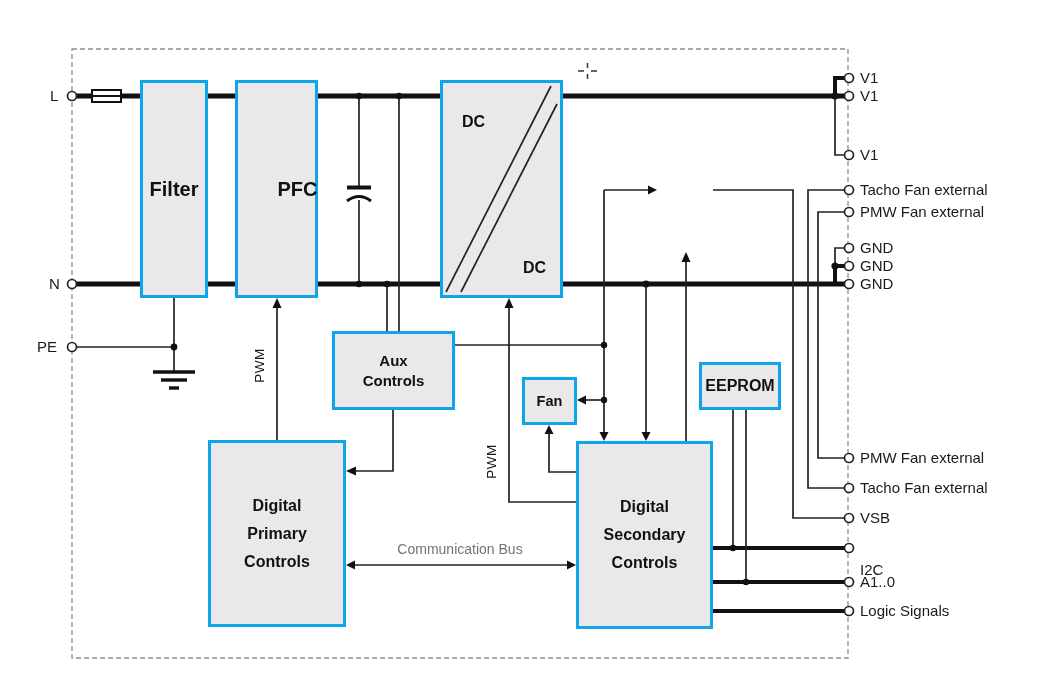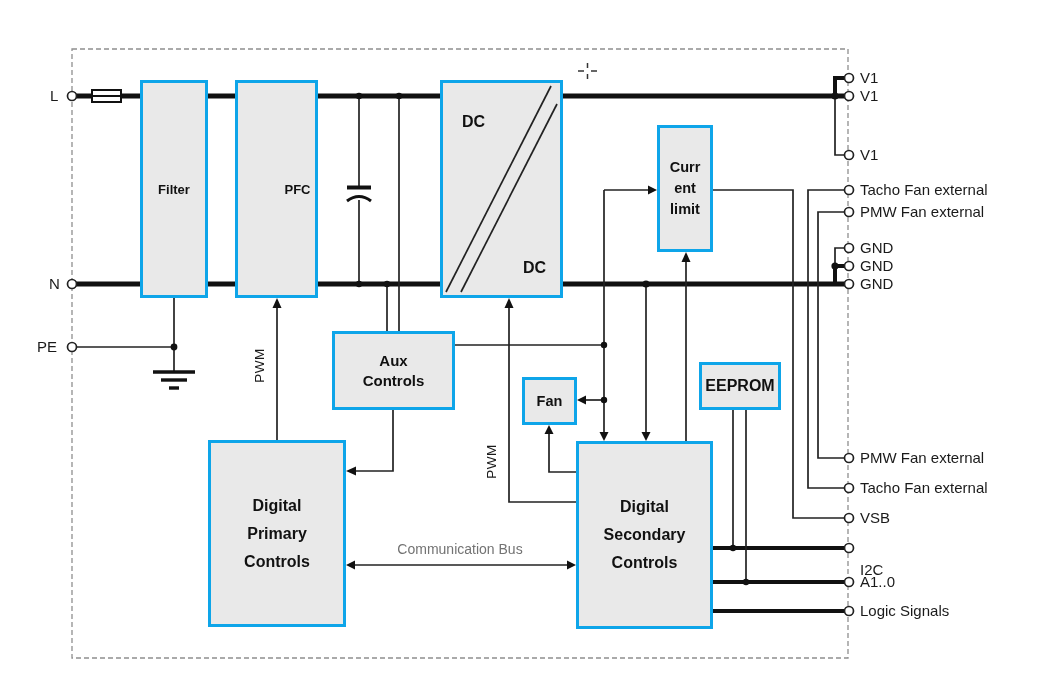--- a/index.html
+++ b/index.html
@@ -8,21 +8,21 @@
     font-family:"Liberation Sans", sans-serif;color:#111;
   }
   .stage svg{position:absolute;left:0;top:0;}
   .block{
     position:absolute;box-sizing:border-box;
     background:#e9e9e9;border:3px solid #0ea5e9;
     display:flex;align-items:center;justify-content:center;
     text-align:center;font-weight:bold;white-space:pre-line;
     color:#111;
   }
-  .blk-label-lg{font-size:13px;}
+  .blk-label-lg{font-size:20px;}
   .lbl{position:absolute;font-size:15px;color:#1a1a1a;white-space:nowrap;line-height:18px;}
   .term-lbl{position:absolute;left:860px;font-size:15px;color:#1a1a1a;white-space:nowrap;height:18px;line-height:18px;}
   .vlabel{
     position:absolute;font-size:13.5px;color:#1a1a1a;white-space:nowrap;
     transform:rotate(-90deg);transform-origin:center center;letter-spacing:.5px;
   }
   .dc-tag{position:absolute;font-weight:bold;font-size:16px;color:#111;}
   .comm-lbl{position:absolute;font-size:14px;color:#737373;text-align:center;}
 </style>
 </head>
@@ -168,23 +168,20 @@
 
   <div class="block" style="left:440px;top:80px;width:123px;height:218px;">
     <svg width="117" height="212" viewBox="0 0 117 212" style="position:absolute;left:0;top:0;">
       <line x1="3" y1="209" x2="108" y2="3" stroke="#222" stroke-width="1.7"></line>
       <line x1="18" y1="209" x2="114" y2="21" stroke="#222" stroke-width="1.7"></line>
     </svg>
     <span class="dc-tag" style="left:19px;top:30px;">DC</span>
     <span class="dc-tag" style="right:14px;bottom:18px;">DC</span>
   </div>
 
-  <div class="block" style="left:657px;top:125px;width:56px;height:127px;font-size:14.5px;line-height:21px;"><span>Curr
-ent
-limit</span></div>
 
   <div class="block" style="left:332px;top:331px;width:123px;height:79px;font-size:15px;line-height:20px;"><span>Aux
 Controls</span></div>
 
   <div class="block" style="left:522px;top:377px;width:55px;height:48px;font-size:14.5px;"><span>Fan</span></div>
 
   <div class="block" style="left:699px;top:362px;width:82px;height:48px;font-size:16px;"><span>EEPROM</span></div>
 
   <div class="block" style="left:208px;top:440px;width:138px;height:187px;font-size:16px;line-height:28px;"><span>Digital
 Primary

